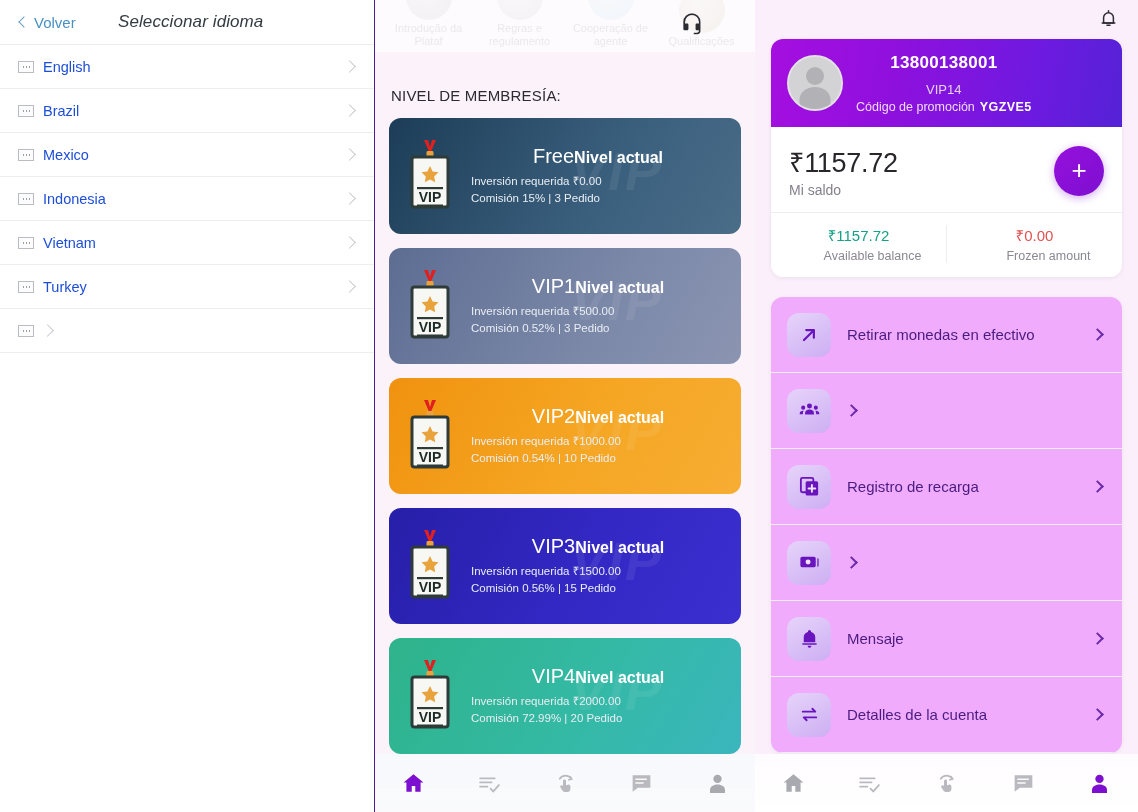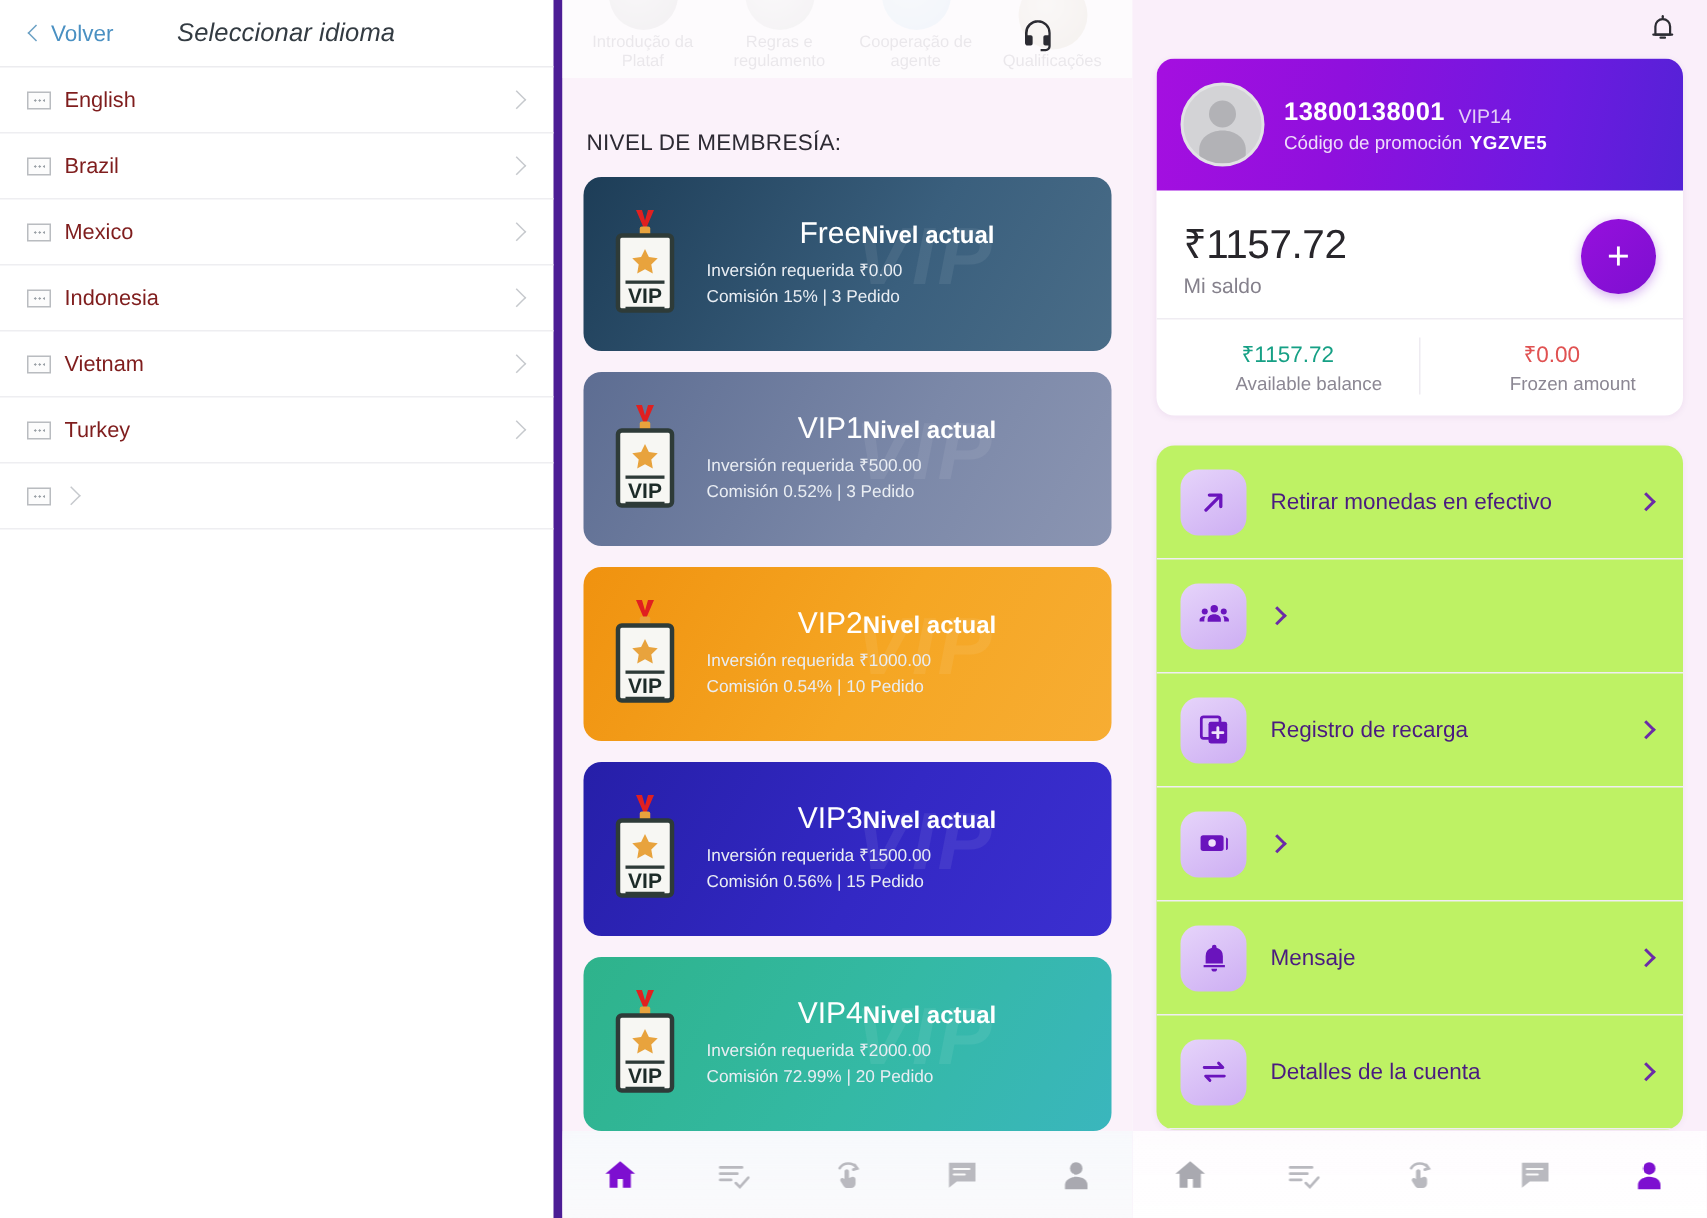--- a/index.html
+++ b/index.html
@@ -8,21 +8,21 @@
     font-family: "Liberation Sans", sans-serif;
     background: #ffffff;
     overflow: hidden;
   }
   .screen { display: flex; width: 1138px; height: 812px; }
 
   
   .panel-left {
     width: 375px; height: 812px;
     background: #ffffff;
-    border-right: 6px solid #4c1d95;
+    border-right: 1px solid #4c1d95;
     position: relative;
     flex: 0 0 375px;
   }
   .lang-header {
     height: 45px;
     display: flex; align-items: center;
     border-bottom: 1px solid #ececef;
     position: relative;
   }
   .back-btn {
@@ -49,21 +49,21 @@
   .flag-ph {
     width: 16px; height: 12px; border: 1px solid #b9bcc0;
     background: #fcfcfc; margin-right: 9px;
     display: flex; align-items: center; justify-content: center;
     flex: 0 0 16px;
   }
   .flag-ph i {
     display: block; width: 8px; height: 2px;
     background: radial-gradient(circle, #9aa0a6 40%, transparent 41%) 0 0/3px 2px repeat-x;
   }
-  .lang-name { font-size: 14.5px; color: #7f1d1d; flex: 1; }
+  .lang-name { font-size: 14.5px; color: #1d4ed8; flex: 1; }
   .row-chevron {
     width: 9px; height: 9px;
     border-top: 1.5px solid #c6c9cd; border-right: 1.5px solid #c6c9cd;
     transform: rotate(45deg);
   }
 
   
   .panel-mid {
     width: 380px; height: 812px; flex: 0 0 380px;
     background: #fbf2fa;
@@ -156,21 +156,21 @@
     padding: 0 16px;
     background: linear-gradient(100deg,#a50fe0 0%,#8f10dd 35%,#6d1ae0 75%,#5422d6 100%);
   }
   .avatar {
     width: 56px; height: 56px; border-radius: 50%;
     background: #d3d3d6; flex: 0 0 56px; margin-right: 13px;
     display: flex; align-items: flex-end; justify-content: center;
     overflow: hidden; border: 2px solid #e2e2e5;
   }
   .acct-names .line1 {
-    display: flex; align-items: flex-end; gap: 9px; margin-bottom: 3px;
+    display: flex; align-items: center; gap: 9px; margin-bottom: 3px; flex-direction: column;
   }
   .acct-phone { font-size: 17px; color: #fff; font-weight: 700; letter-spacing: .3px; }
   .acct-vip { font-size: 13px; color: #e4cff7; font-weight: 500; }
   .acct-promo { font-size: 12.5px; color: #eedcfa; }
   .acct-promo b { color: #fff; font-weight: 700; margin-left: 5px; letter-spacing: .4px; }
   .bal-main {
     padding: 16px 18px 14px; display: flex;
     align-items: center; justify-content: space-between;
     border-bottom: 1px solid #efecf2;
   }
@@ -183,21 +183,21 @@
     color: #fff; font-size: 26px; font-weight: 300;
     cursor: pointer; box-shadow: 0 2px 8px rgba(125,15,208,.35);
   }
   .bal-split { display: flex; padding: 12px 0 14px; }
   .bal-col { flex: 1; text-align: center; }
   .bal-col + .bal-col { border-left: 1px solid #eeebf1; }
   .bal-val { font-size: 15px; font-weight: 500; margin-bottom: 4px; }
   .bal-sub { font-size: 12.5px; color: #8b8793; padding-left: 28px; }
 
   .menu-card {
-    margin: 20px 16px 0; background: #bef264; border-radius: 12px;
+    margin: 20px 16px 0; background: #f0abfc; border-radius: 12px;
     overflow: hidden; box-shadow: 0 1px 5px rgba(90,30,120,.06);
   }
   .menu-row {
     height: 76px; display: flex; align-items: center;
     padding: 0 16px; border-bottom: 1px solid #f0edf3;
     cursor: pointer;
   }
   .menu-ico {
     width: 44px; height: 44px; border-radius: 12px; flex: 0 0 44px;
     background: linear-gradient(150deg,#e6d4fa,#cdaef3);

